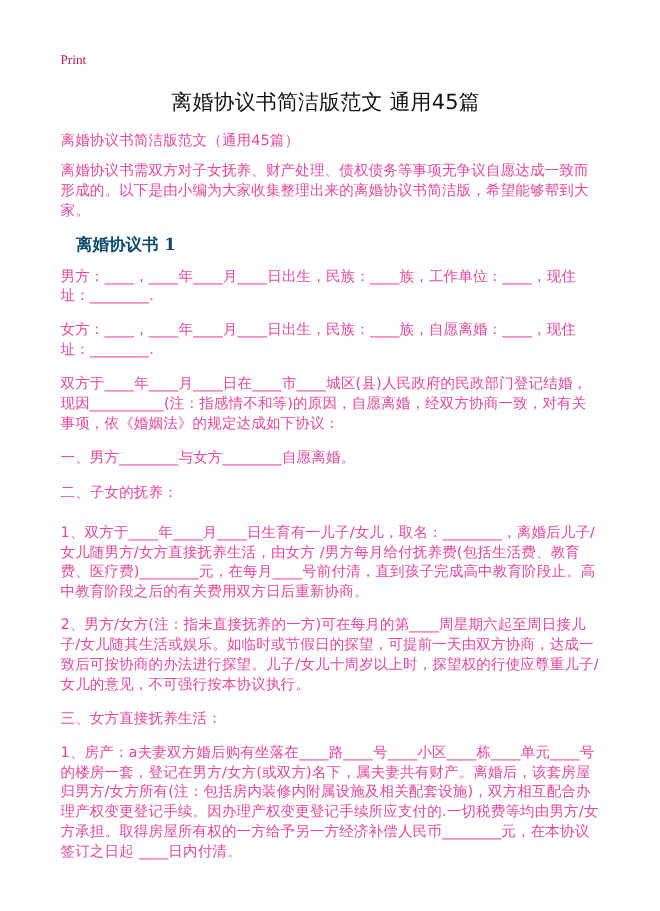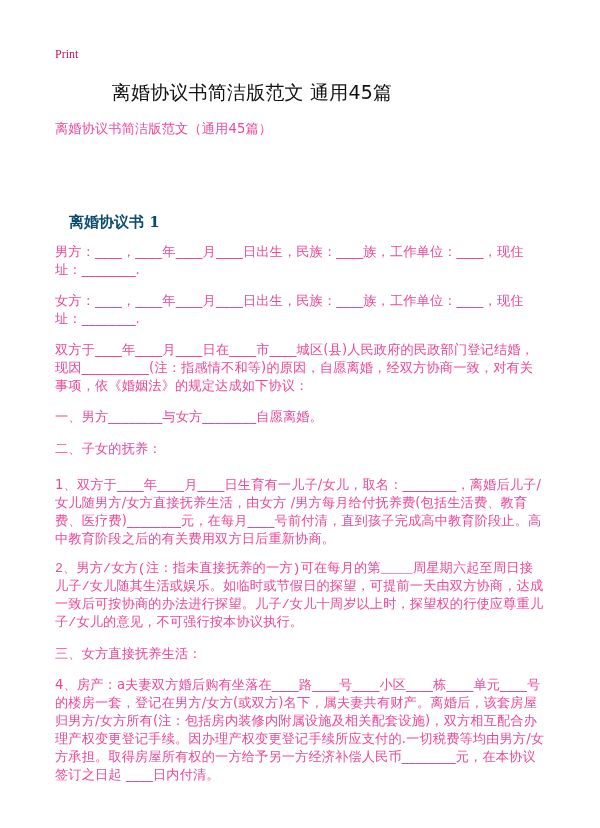--- a/index.html
+++ b/index.html
@@ -7,21 +7,21 @@
       width: 600px; height: 828px; overflow: hidden; position: relative;
       font-family: "DejaVu Sans", sans-serif; color: #1a1a1a;
     }
     .page { position: absolute; left: 0; top: 0; width: 600px; height: 828px; }
     .print {
       position: absolute; left: 55px; top: 47px;
       font-family: "Liberation Serif", serif; font-size: 12px; color: #be185d;
     }
     .title {
       position: absolute; left: 0; width: 504px; top: 80px; text-align: center;
-      font-size: 19px; color: #111; letter-spacing: 0.2px;
+      font-size: 19px; color: #111; letter-spacing: 0.2px; padding-left: 44px;
     }
     .para {
       position: absolute; left: 55px; width: 490px;
       font-size: 13.2px; line-height: 18px; color: #ec4899;
       letter-spacing: 0.15px;
     }
     .heading {
       position: absolute; left: 69px; font-size: 15px; font-weight: bold;
       font-family: "DejaVu Serif", serif; color: #0c4a6e;
     }
@@ -29,33 +29,34 @@
 </head>
 <body>
 
 <div class="page">
   <div class="print">Print</div>
 
   <div class="title">离婚协议书简洁版范文 通用45篇</div>
 
   <div class="para" style="top:120px;">离婚协议书简洁版范文（通用45篇）</div>
 
+  <div class="para" style="top:147px;">离婚协议书需双方对子女抚养、财产处理、债权债务等事项无争议自愿达成一致而形成的。以下是由小编为大家收集整理出来的离婚协议书简洁版，希望能够帮到大家。</div>
 
   <div class="heading" style="top:213px;">离婚协议书 1</div>
 
   <div class="para" style="top:243px;">男方：____，____年____月____日出生，民族：____族，工作单位：____，现住址：________.</div>
 
-  <div class="para" style="top:292px;">女方：____，____年____月____日出生，民族：____族，工作单位：____，现住址：________.</div>
+  <div class="para" style="top:292px;">女方：____，____年____月____日出生，民族：____族，自愿离婚：____，现住址：________.</div>
 
   <div class="para" style="top:408px;">一、男方________与女方________自愿离婚。</div>
 
   <div class="para" style="top:341px;">双方于____年____月____日在____市____城区(县)人民政府的民政部门登记结婚，现因__________(注：指感情不和等)的原因，自愿离婚，经双方协商一致，对有关事项，依《婚姻法》的规定达成如下协议：</div>
 
   <div class="para" style="top:440px;">二、子女的抚养：</div>
 
   <div class="para" style="top:476px;">1、双方于____年____月____日生育有一儿子/女儿，取名：________，离婚后儿子/女儿随男方/女方直接抚养生活，由女方 /男方每月给付抚养费(包括生活费、教育费、医疗费)________元，在每月____号前付清，直到孩子完成高中教育阶段止。高中教育阶段之后的有关费用双方日后重新协商。</div>
 
-  <div class="para" style="top:560px;font-family:Liberation Mono, monospace;">2、男方/女方(注：指未直接抚养的一方)可在每月的第____周星期六起至周日接儿子/女儿随其生活或娱乐。如临时或节假日的探望，可提前一天由双方协商，达成一致后可按协商的办法进行探望。儿子/女儿十周岁以上时，探望权的行使应尊重儿子/女儿的意见，不可强行按本协议执行。</div>
+  <div class="para" style="top:560px;">2、男方/女方(注：指未直接抚养的一方)可在每月的第____周星期六起至周日接儿子/女儿随其生活或娱乐。如临时或节假日的探望，可提前一天由双方协商，达成一致后可按协商的办法进行探望。儿子/女儿十周岁以上时，探望权的行使应尊重儿子/女儿的意见，不可强行按本协议执行。</div>
 
   <div class="para" style="top:645px;">三、女方直接抚养生活：</div>
 
-  <div class="para" style="top:676px;">4、房产：a夫妻双方婚后购有坐落在____路____号____小区____栋____单元____号的楼房一套，登记在男方/女方(或双方)名下，属夫妻共有财产。离婚后，该套房屋归男方/女方所有(注：包括房内装修内附属设施及相关配套设施)，双方相互配合办理产权变更登记手续。因办理产权变更登记手续所应支付的.一切税费等均由男方/女方承担。取得房屋所有权的一方给予另一方经济补偿人民币________元，在本协议签订之日起 ____日内付清。</div>
+  <div class="para" style="top:676px;">1、房产：a夫妻双方婚后购有坐落在____路____号____小区____栋____单元____号的楼房一套，登记在男方/女方(或双方)名下，属夫妻共有财产。离婚后，该套房屋归男方/女方所有(注：包括房内装修内附属设施及相关配套设施)，双方相互配合办理产权变更登记手续。因办理产权变更登记手续所应支付的.一切税费等均由男方/女方承担。取得房屋所有权的一方给予另一方经济补偿人民币________元，在本协议签订之日起 ____日内付清。</div>
 </div>
 
 </body></html>

